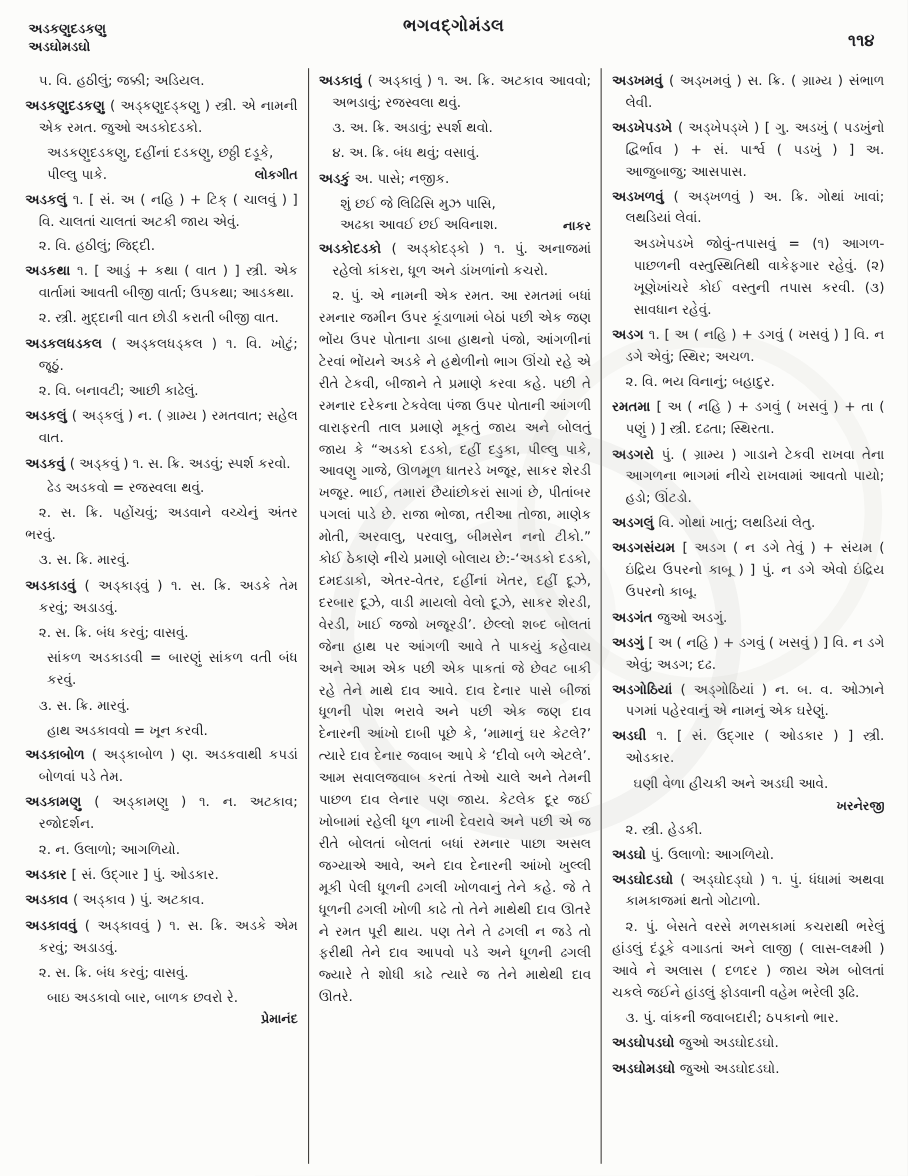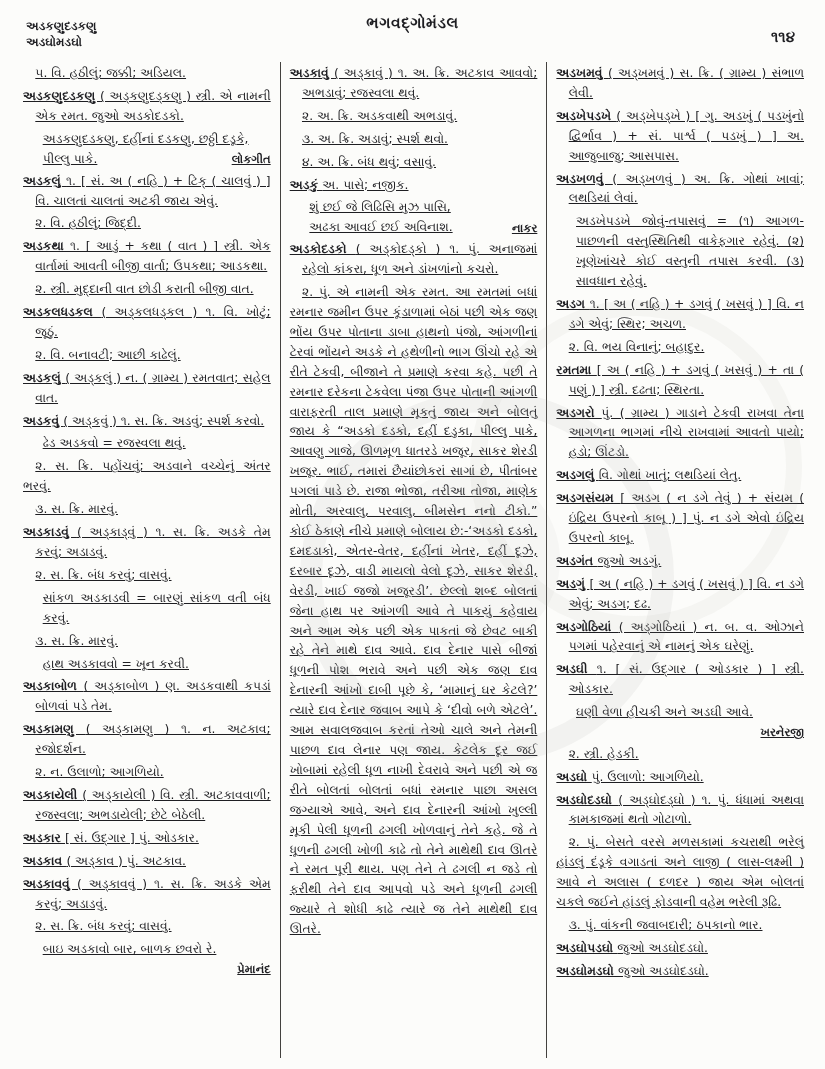--- a/index.html
+++ b/index.html
@@ -58,21 +58,21 @@
   .sense { text-indent:1.0em; }
   .idiom { padding-left:1.6em; text-indent:0; }
   .verse { padding-left:1.6em; white-space:pre-line; text-align:left; }
   .hw { font-weight:bold; }
   .attr { display:block; text-align:right; font-weight:bold; font-size:11.5px; }
   .attr.inline { margin-top:-1.7em; }
 </style>
 </head>
 <body>
 
-<div id="page" style="background: rgb(252, 252, 250); color: rgb(30, 30, 34); text-decoration: underline;">
+<div id="page" style="background: rgb(252, 252, 250); color: rgb(30, 30, 34);">
   <div class="wm wm1"></div>
   <div class="wm wm2"></div>
   <div class="wm wm3"></div>
 
   <div id="header">
     <div id="guide-words">
       <div>અડકણુદડકણુ</div>
       <div>અડઘોમડઘો</div>
     </div>
     <div id="page-title">ભગવદ્ગોમંડલ</div>
@@ -97,30 +97,28 @@
         <div class="para sense">૨. સ. ક્રિ. પહોંચવું; અડવાને વચ્ચેનું અંતર ભરવું.</div>
         <div class="para sense">૩. સ. ક્રિ. મારવું.</div>
         <div class="para entry"><span class="hw">અડકાડવું </span>( અડ્કાડ્વું ) ૧. સ. ક્રિ. અડકે તેમ કરવું; અડાડવું.</div>
         <div class="para sense">૨. સ. ક્રિ. બંધ કરવું; વાસવું.</div>
         <div class="para idiom">સાંકળ અડકાડવી = બારણું સાંકળ વતી બંધ કરવું.</div>
         <div class="para sense">૩. સ. ક્રિ. મારવું.</div>
         <div class="para idiom">હાથ અડકાવવો = ખૂન કરવી.</div>
         <div class="para entry"><span class="hw">અડકાબોળ </span>( અડ્કાબોળ ) ણ. અડકવાથી કપડાં બોળવાં પડે તેમ.</div>
         <div class="para entry"><span class="hw">અડકામણુ </span>( અડ્કામણુ ) ૧. ન. અટકાવ; રજોદર્શન.</div>
         <div class="para sense">૨. ન. ઉલાળો; આગળિયો.</div>
-        <div class="para entry"><span class="hw">અડકાયેલી </span>( અડ્કાયેલી ) વિ. સ્ત્રી. અટકાવવાળી; રજસ્વલા; અભડાયેલી; છેટે બેઠેલી.</div>
         <div class="para entry"><span class="hw">અડકાર </span>[ સં. ઉદ્ગાર ] પું. ઓડકાર.</div>
         <div class="para entry"><span class="hw">અડકાવ </span>( અડ્કાવ ) પું. અટકાવ.</div>
         <div class="para entry"><span class="hw">અડકાવવું </span>( અડ્કાવવું ) ૧. સ. ક્રિ. અડકે એમ કરવું; અડાડવું.</div>
         <div class="para sense">૨. સ. ક્રિ. બંધ કરવું; વાસવું.</div>
         <div class="para verse">બાઇ અડકાવો બાર, બાળક છવરો રે.<span class="attr">પ્રેમાનંદ</span></div>
       </div>
     <div class="col">
         <div class="para entry"><span class="hw">અડકાવું </span>( અડ્કાવું ) ૧. અ. ક્રિ. અટકાવ આવવો; અભડાવું; રજસ્વલા થવું.</div>
-        <div class="para sense">૨. અ. ક્રિ. અડકવાથી અભડાવું.</div>
         <div class="para sense">૩. અ. ક્રિ. અડાવું; સ્પર્શ થવો.</div>
         <div class="para sense">૪. અ. ક્રિ. બંધ થવું; વસાવું.</div>
         <div class="para entry"><span class="hw">અડકું </span>અ. પાસે; નજીક.</div>
         <div class="para verse">શું છઈ જે લિઢિસિ મુઝ પાસિ,
 અઢકા આવઈ છઈ અવિનાશ.<span class="attr inline">નાકર</span></div>
         <div class="para entry"><span class="hw">અડકોદડકો </span>( અડ્કોદડ્કો ) ૧. પું. અનાજમાં રહેલો કાંકરા, ધૂળ અને ડાંખળાંનો કચરો.</div>
         <div class="para sense">૨. પું. એ નામની એક રમત. આ રમતમાં બધાં રમનાર જમીન ઉપર કૂંડાળામાં બેઠાં પછી એક જણ ભોંય ઉપર પોતાના ડાબા હાથનો પંજો, આંગળીનાં ટેરવાં ભોંયને અડકે ને હથેળીનો ભાગ ઊંચો રહે એ રીતે ટેકવી, બીજાને તે પ્રમાણે કરવા કહે. પછી તે રમનાર દરેકના ટેકવેલા પંજા ઉપર પોતાની આંગળી વારાફરતી તાલ પ્રમાણે મૂકતું જાય અને બોલતું જાય કે “અડકો દડકો, દહીં દડુકા, પીલ્લુ પાકે, આવણુ ગાજે, ઊળમૂળ ધાતરડે ખજૂર, સાકર શેરડી ખજૂર. ભાઈ, તમારાં છૈયાંછોકરાં સાગાં છે, પીતાંબર પગલાં પાડે છે. રાજા ભોજા, તરીઆ તોજા, માણેક મોતી, અરવાલુ, પરવાલુ, બીમસેન નનો ટીકો.” કોઈ ઠેકાણે નીચે પ્રમાણે બોલાય છે:-‘અડકો દડકો, દમદડાકો, એતર-વેતર, દહીંનાં ખેતર, દહીં દૂઝે, દરબાર દૂઝે, વાડી માયલો વેલો દૂઝે, સાકર શેરડી, વેરડી, ખાઈ જજો ખજૂરડી’. છેલ્લો શબ્દ બોલતાં જેના હાથ પર આંગળી આવે તે પાકયું કહેવાય અને આમ એક પછી એક પાકતાં જે છેવટ બાકી રહે તેને માથે દાવ આવે. દાવ દેનાર પાસે બીજાં ધૂળની પોશ ભરાવે અને પછી એક જણ દાવ દેનારની આંખો દાબી પૂછે કે, ‘મામાનું ઘર કેટલે?’ ત્યારે દાવ દેનાર જવાબ આપે કે ‘દીવો બળે એટલે’. આમ સવાલજવાબ કરતાં તેઓ ચાલે અને તેમની પાછળ દાવ લેનાર પણ જાય. કેટલેક દૂર જઈ ખોબામાં રહેલી ધૂળ નાખી દેવરાવે અને પછી એ જ રીતે બોલતાં બોલતાં બધાં રમનાર પાછા અસલ જગ્યાએ આવે, અને દાવ દેનારની આંખો ખુલ્લી મૂકી પેલી ધૂળની ઢગલી ખોળવાનું તેને કહે. જે તે ધૂળની ઢગલી ખોળી કાઢે તો તેને માથેથી દાવ ઊતરે ને રમત પૂરી થાય. પણ તેને તે ઢગલી ન જડે તો ફરીથી તેને દાવ આપવો પડે અને ધૂળની ઢગલી જ્યારે તે શોધી કાઢે ત્યારે જ તેને માથેથી દાવ ઊતરે.</div>
       </div>
     <div class="col">
         <div class="para entry"><span class="hw">અડખમવું </span>( અડ્ખમવું ) સ. ક્રિ. ( ગ્રામ્ય ) સંભાળ લેવી.</div>

